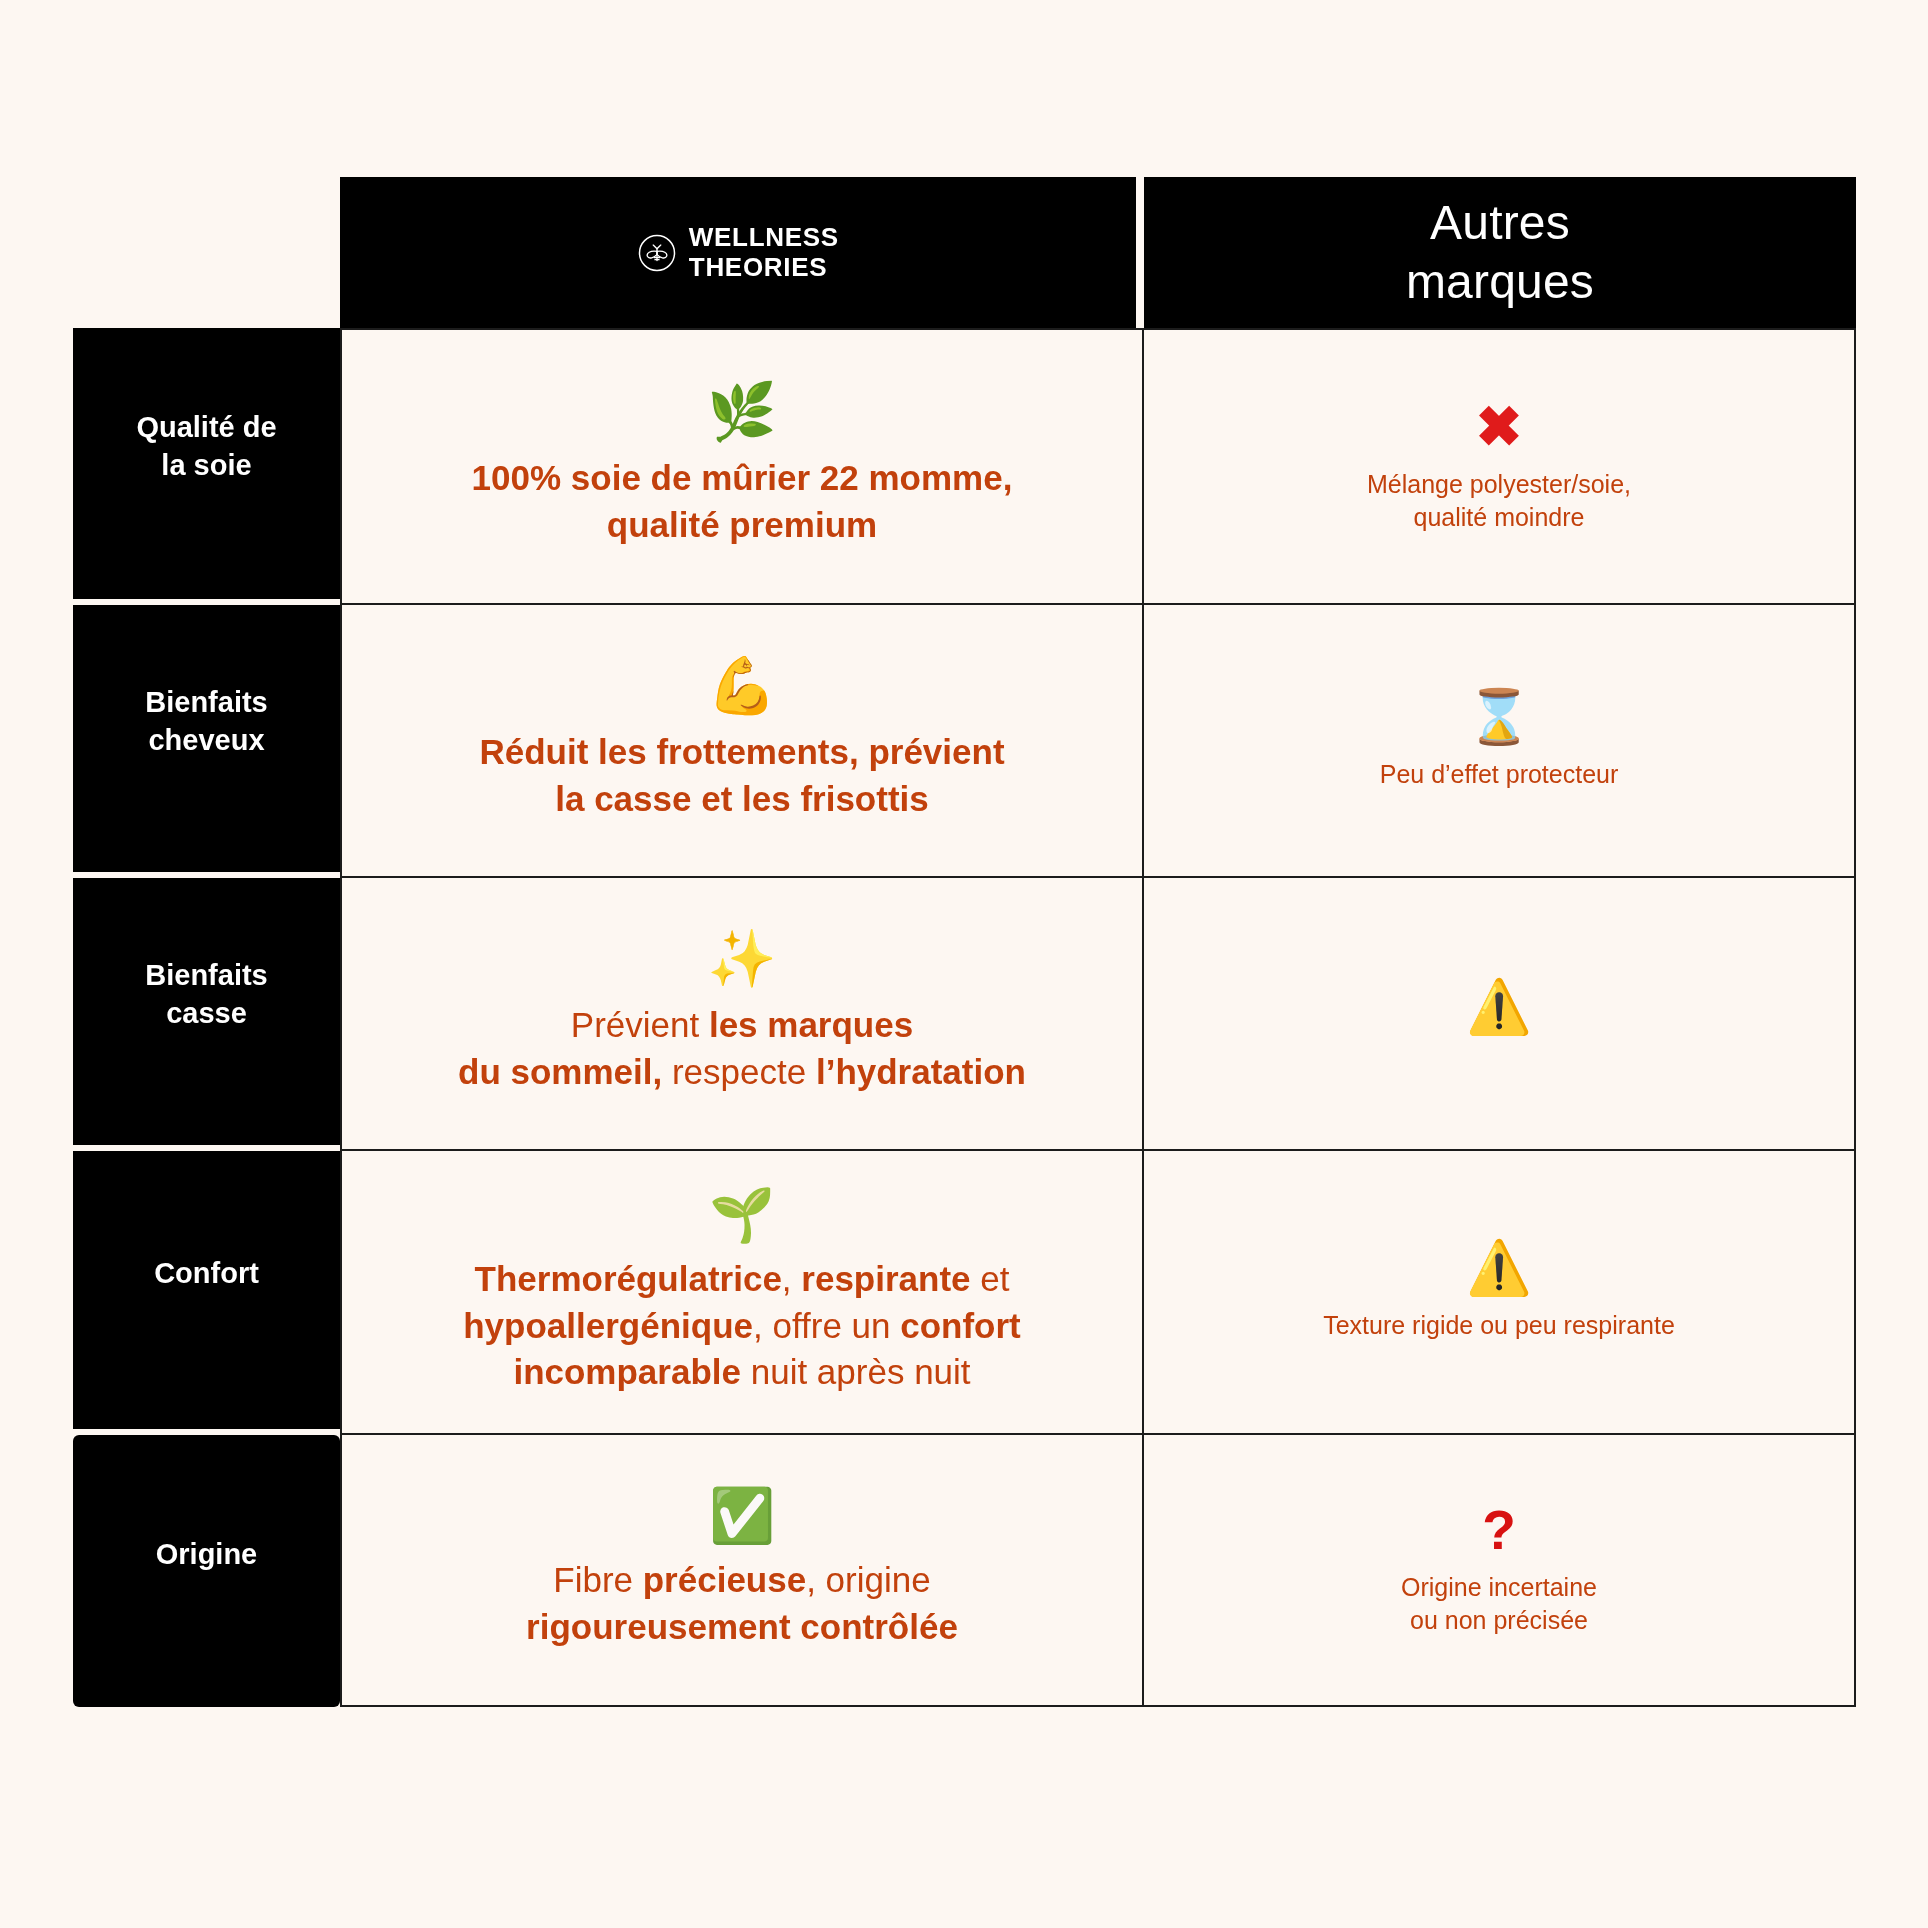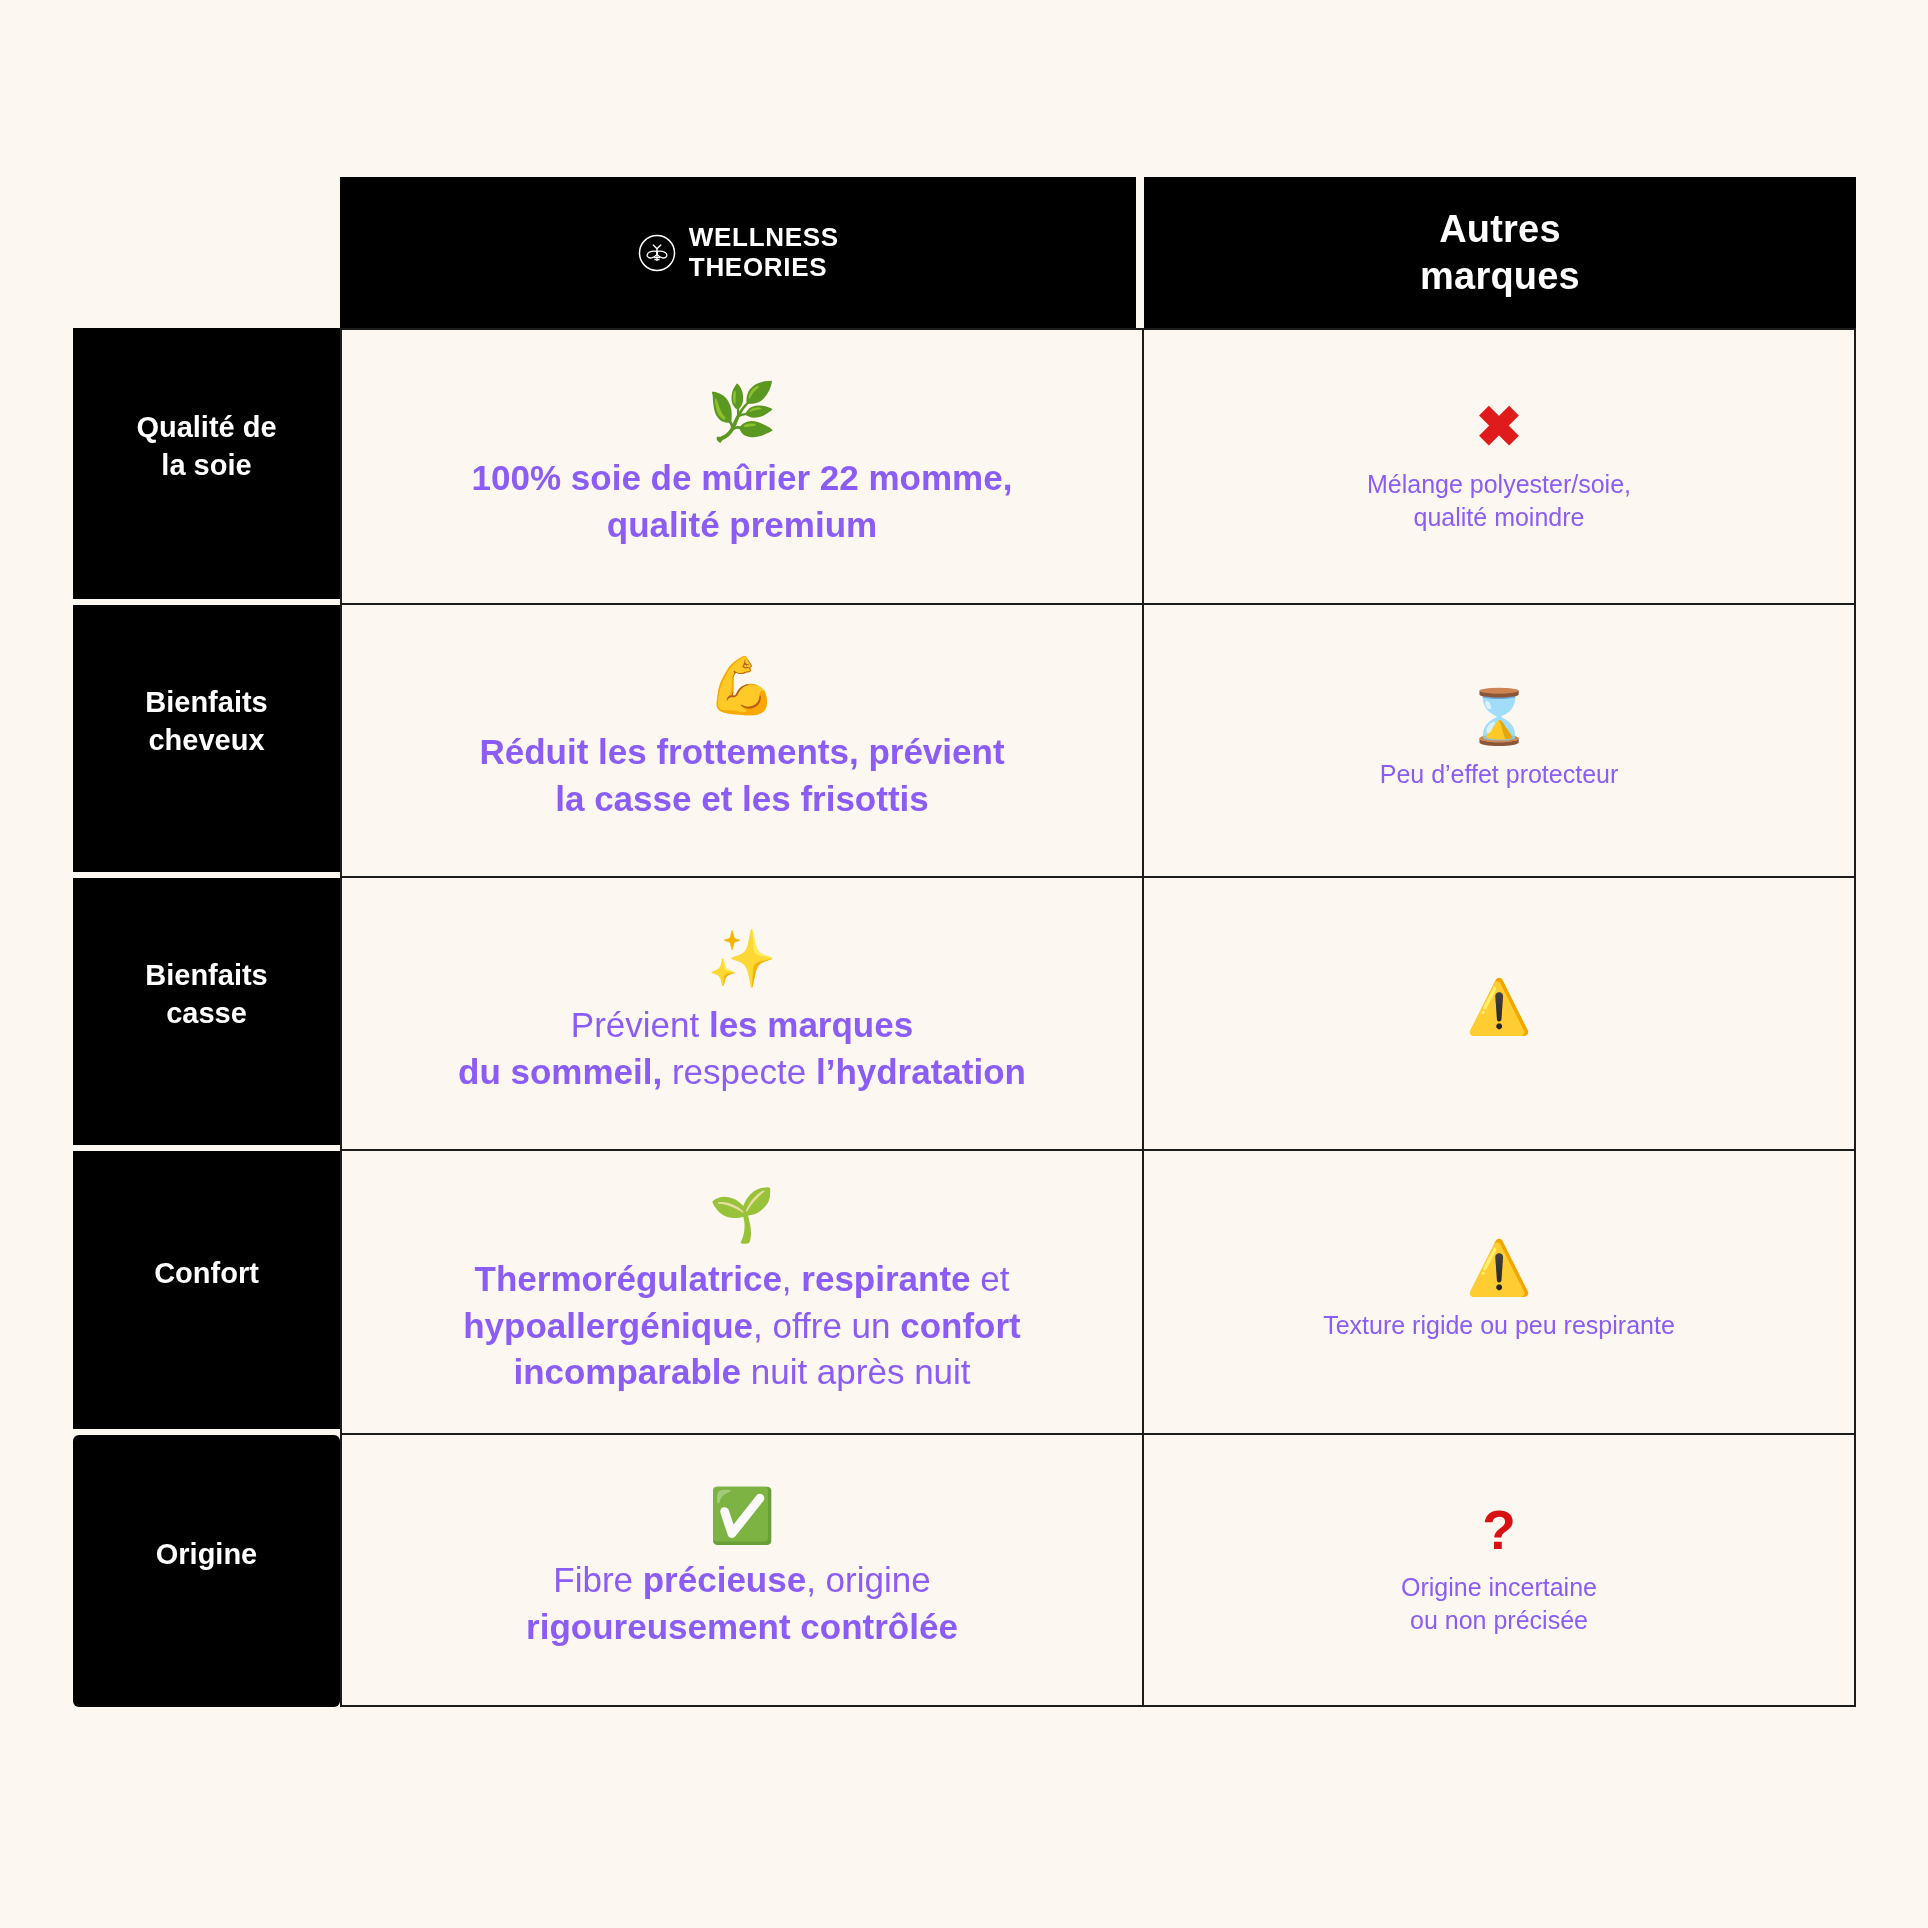--- a/index.html
+++ b/index.html
@@ -61,22 +61,22 @@
 
   .brand-words {
     text-align: left;
     font-weight: 700;
     font-size: 26px;
     line-height: 1.12;
     letter-spacing: 0.7px;
   }
 
   .hdr-other-text {
-    font-weight: 700;
-    font-size: 38px;
+    font-weight: 400;
+    font-size: 48px;
     line-height: 1.22;
     letter-spacing: 0.2px;
   }
 
   
   .rowlabel {
     background: #000000;
     color: #FFFFFF;
     font-weight: 700;
     font-size: 29px;
@@ -111,21 +111,21 @@
     font-size: 56px;
     line-height: 1;
     margin-bottom: 15px;
     display: block;
   }
   .emoji.sm { font-size: 53px; }
 
   .ctext {
     font-size: 35px;
     line-height: 1.33;
-    color: #8b5cf6;
+    color: #c2410c;
   }
   .ctext.bold { font-weight: 700; }
   .ctext b { font-weight: 700; }
 
   .right .ctext { font-size: 25px; font-weight: 400; }
 
   .mark-x, .mark-q {
     font-size: 56px;
     line-height: 1;
     font-weight: 700;

